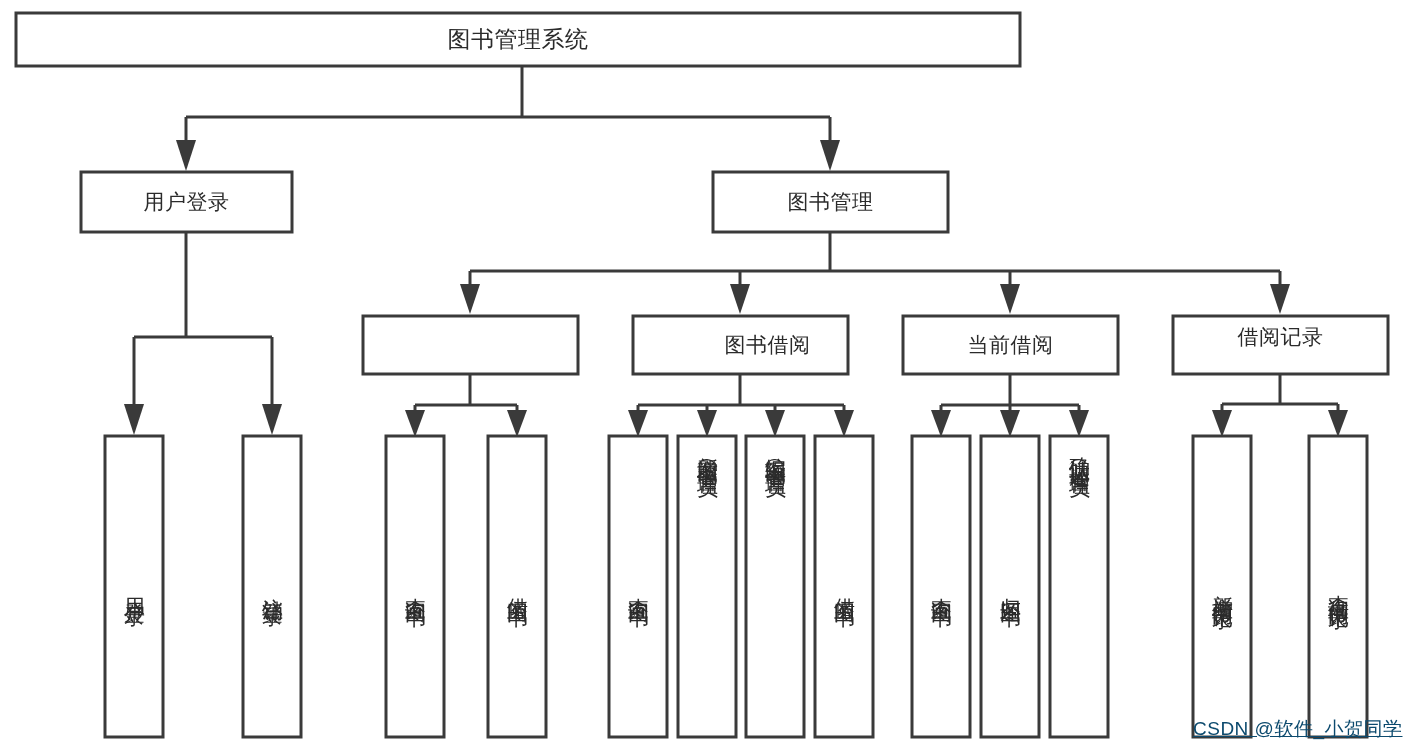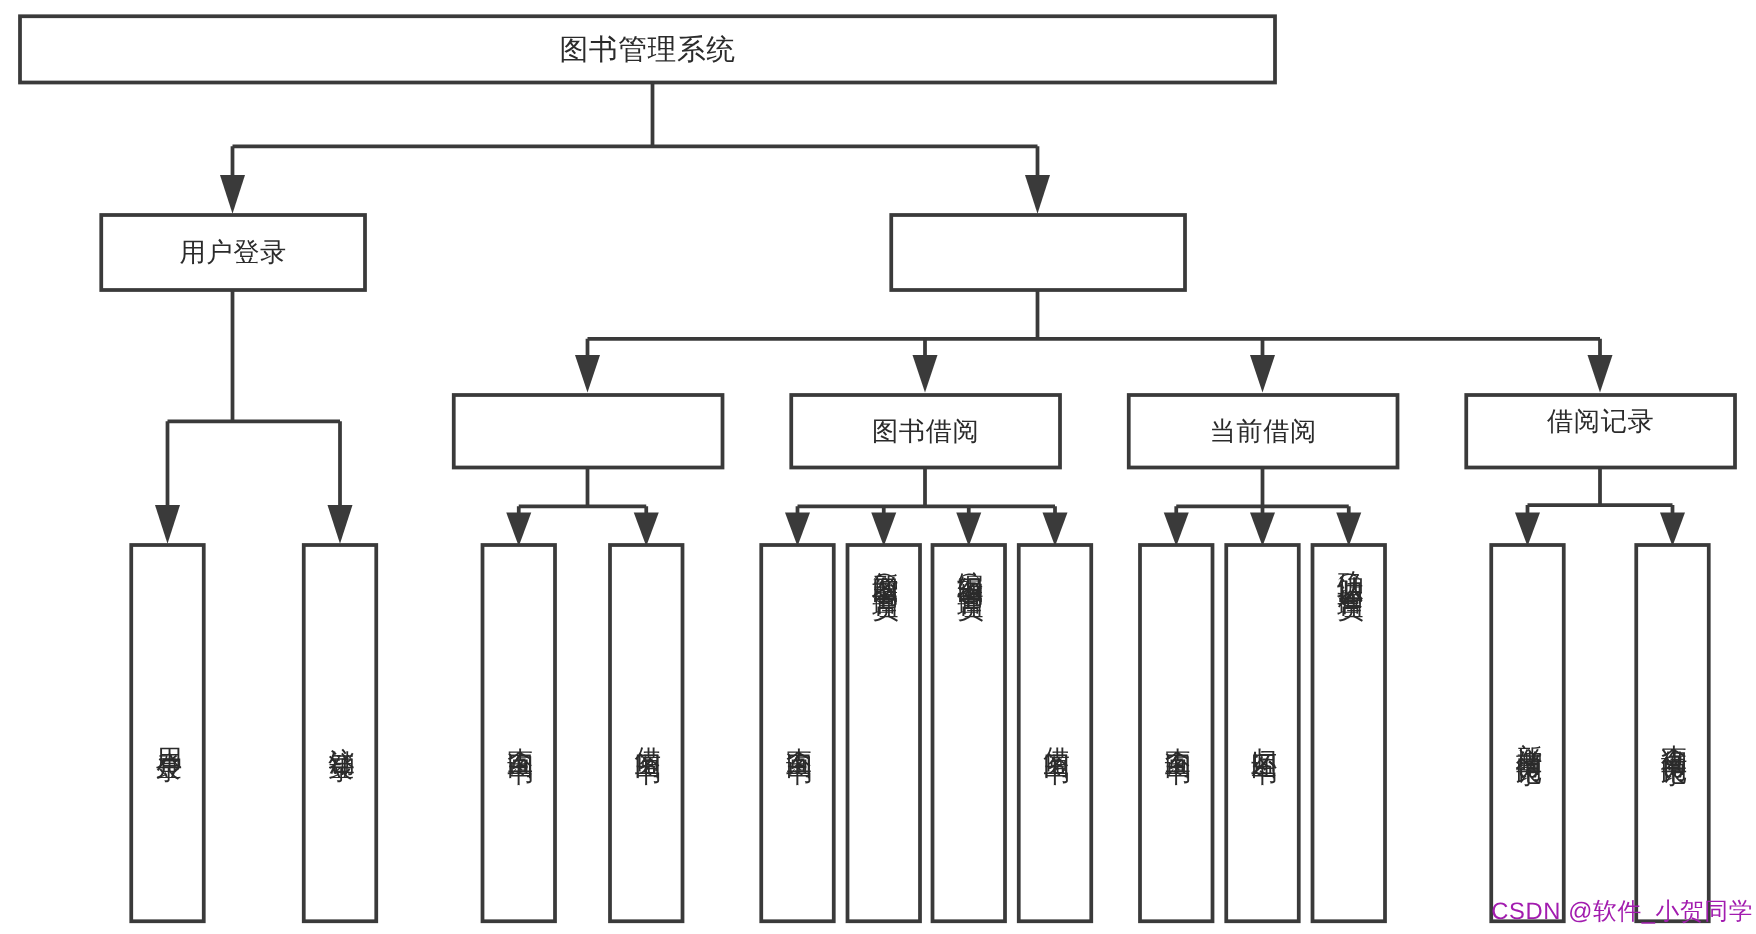--- a/index.html
+++ b/index.html
@@ -67,25 +67,26 @@
     letter-spacing: 3px;
     display: block;
   }
   .node-label-v.top-aligned {
     align-items: flex-start;
     padding-top: 4px;
     box-sizing: border-box;
   }
   .watermark {
     position: absolute;
-    color: #a21caf;
+    color: #0c4a6e;
     font-size: 19px;
     white-space: nowrap;
     letter-spacing: 0.5px;
     pointer-events: none;
+    text-decoration: underline;
   }
 </style>
 </head>
 <body>
 
 <div id="canvas">
 
   <svg class="diagram" viewBox="0 0 1405 747">
 
     <rect class="node-box" x="16" y="13" width="1004" height="53"></rect>
@@ -173,22 +174,23 @@
     <rect class="node-box" x="1050" y="436" width="58" height="301"></rect>
 
     <rect class="node-box" x="1193" y="436" width="58" height="301"></rect>
     <rect class="node-box" x="1309" y="436" width="58" height="301"></rect>
 
   </svg>
 
   <div class="node-label-h" style="left:16px; top:13px; width:1004px; height:53px; font-size:23px;">图书管理系统</div>
 
   <div class="node-label-h" style="left:81px; top:172px; width:211px; height:60px;">用户登录</div>
-
-  <div class="node-label-h" style="left:633px; top:316px; width:215px; height:58px;">图书借阅</div>
+  <div class="node-label-h" style="left:713px; top:172px; width:235px; height:60px;">图书管理</div>
+
+  <div class="node-label-h" style="left:633px; top:316px; width:215px; height:58px;padding-left:27px;">图书借阅</div>
   <div class="node-label-h" style="left:903px; top:316px; width:215px; height:58px;">当前借阅</div>
   <div class="node-label-h" style="left:1173px; top:316px; width:215px; height:42px;">借阅记录</div>
 
   <div class="node-label-v" style="left:105px; top:436px; width:58px; height:301px;">
     <span>用户登录</span>
   </div>
   <div class="node-label-v" style="left:243px; top:436px; width:58px; height:301px;">
     <span>注销登录</span>
   </div>
 

